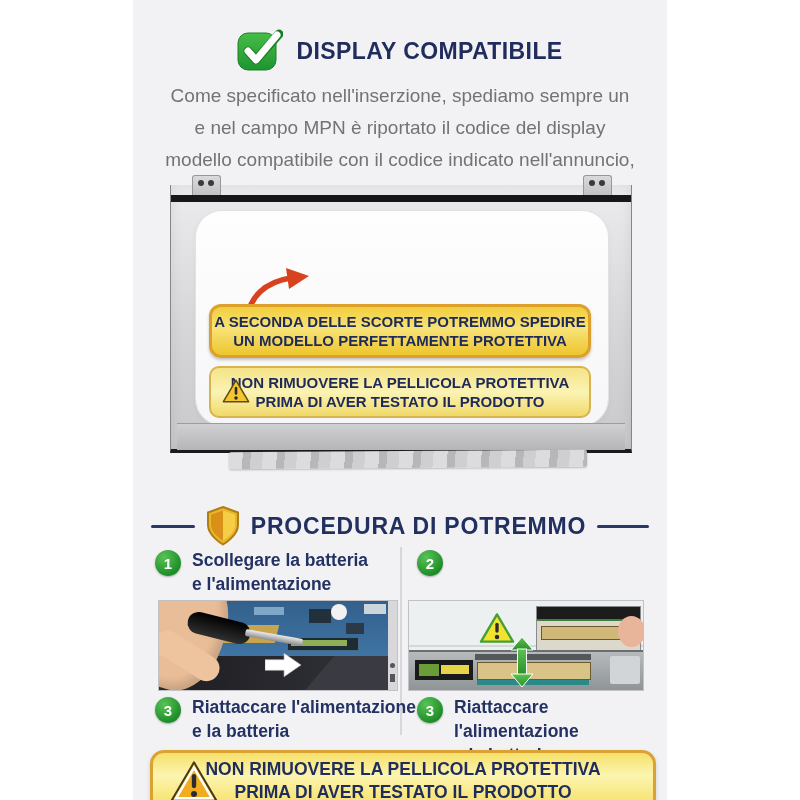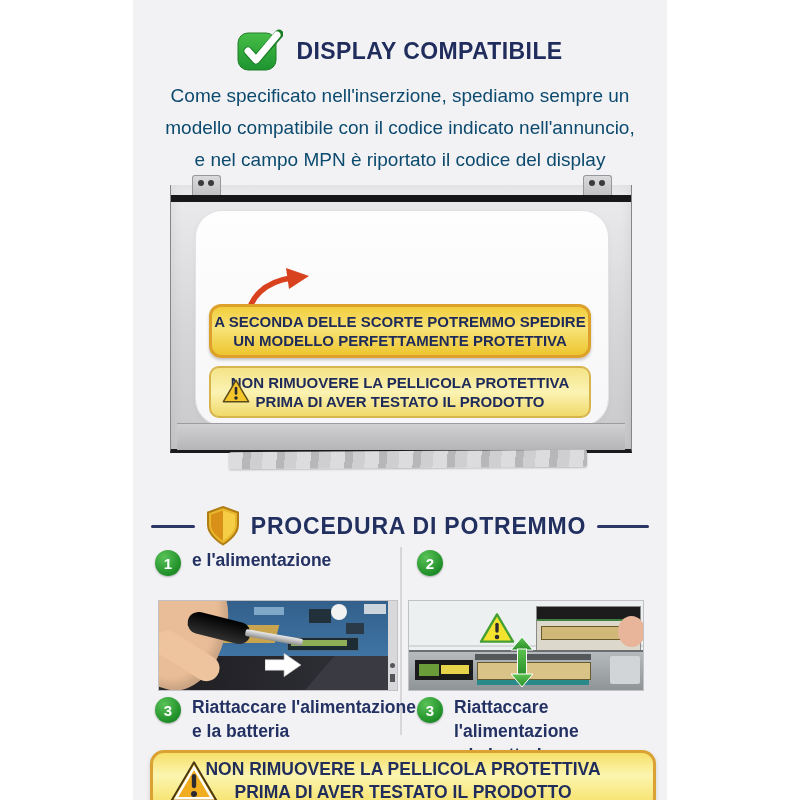--- a/index.html
+++ b/index.html
@@ -6,21 +6,21 @@
   .page{position:relative;width:800px;height:800px;margin:0 auto;background:#ffffff;overflow:hidden;
         font-family:"Liberation Sans",sans-serif;}
   .content{position:absolute;left:133px;top:0;width:534px;height:800px;background:#f2f2f5;}
 
   
   .header-row{position:absolute;left:0;top:28px;width:534px;height:46px;
               display:flex;align-items:center;justify-content:center;gap:13px;}
   .check-icon{width:46px;height:44px;flex:0 0 auto;}
   .page-title{font-size:23px;font-weight:bold;color:#1f2c5c;letter-spacing:.4px;}
   .intro{position:absolute;left:8px;right:8px;top:80px;text-align:center;
-         font-size:19px;line-height:32px;color:#0c4a6e;}
+         font-size:19px;line-height:32px;color:#737373;}
 
   
   .panel{position:absolute;left:37px;top:185px;width:460px;height:264px;
          background:linear-gradient(180deg,#ececee,#d6d6d8 55%,#c9c9cb);
          border-left:1px solid #85858a;border-right:1px solid #85858a;border-bottom:4px solid #1b1b1e;
          box-shadow:inset 0 0 14px rgba(0,0,0,.08);}
   .panel-topstrip{position:absolute;left:0;top:10px;width:100%;height:7px;background:#17171a;}
   .bracket{position:absolute;top:-10px;width:27px;height:21px;border-radius:3px 3px 0 0;
            background:linear-gradient(#dadadc,#bfbfc2);border:1px solid #97979b;border-bottom:none;}
   .bracket-left{left:21px;} .bracket-right{right:19px;}
@@ -144,22 +144,22 @@
         </defs>
         <rect x="1" y="4" width="38" height="37" rx="10" fill="url(#gGreen)" stroke="#1d7f26"></rect>
         <path d="M11 22 L19 31 L42 5" stroke="#1b7e24" stroke-width="9" fill="none" stroke-linecap="round" stroke-linejoin="round"></path>
         <path d="M11 22 L19 31 L40 6" stroke="#ffffff" stroke-width="7" fill="none" stroke-linecap="round" stroke-linejoin="round"></path>
       </svg>
       <div class="page-title">DISPLAY COMPATIBILE</div>
     </div>
 
     <div class="intro">
       <div>Come specificato nell'inserzione, spediamo sempre un</div>
+      <div>e nel campo MPN è riportato il codice del display</div>
       <div>modello compatibile con il codice indicato nell'annuncio,</div>
-      <div>e nel campo MPN è riportato il codice del display</div>
       <div>effettivamente inviato.</div>
     </div>
 
     <div class="panel">
       <div class="bracket bracket-left">
         <span class="hole hole-a"></span>
         <span class="hole hole-b"></span>
       </div>
       <div class="bracket bracket-right">
         <span class="hole hole-a"></span>
@@ -200,20 +200,21 @@
       </svg>
       <div class="proc-title">PROCEDURA DI POTREMMO</div>
       <div class="hline hline-r"></div>
     </div>
 
     <div class="v-divider"></div>
 
     <div class="step step-1">
       <div class="badge">1</div>
       <div class="step-text">
+        <div>Scollegare la batteria</div>
         <div>e l'alimentazione</div>
       </div>
     </div>
 
     <div class="step step-2">
       <div class="badge">2</div>
     </div>
 
     <div class="photo photo-1">
       <div class="abs p1-pcb"></div>

